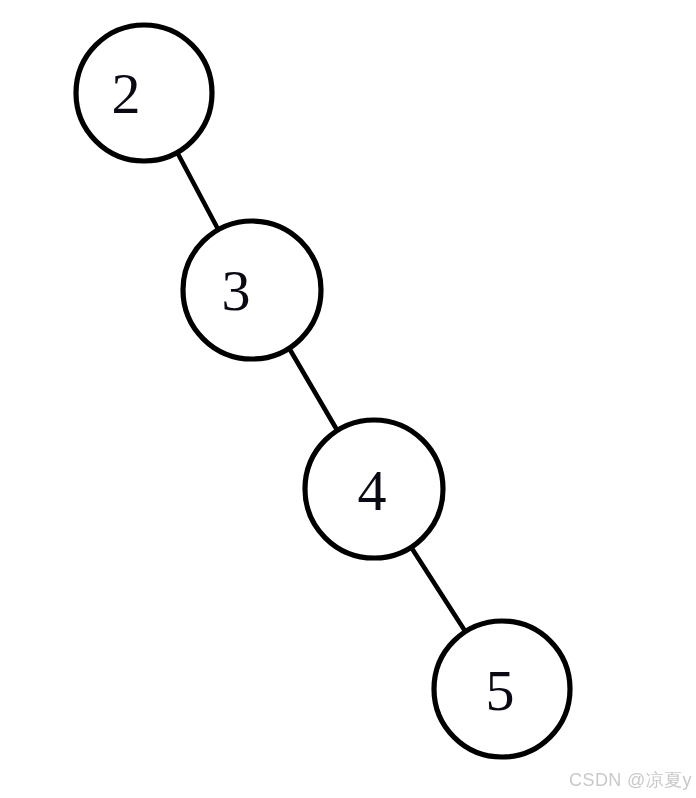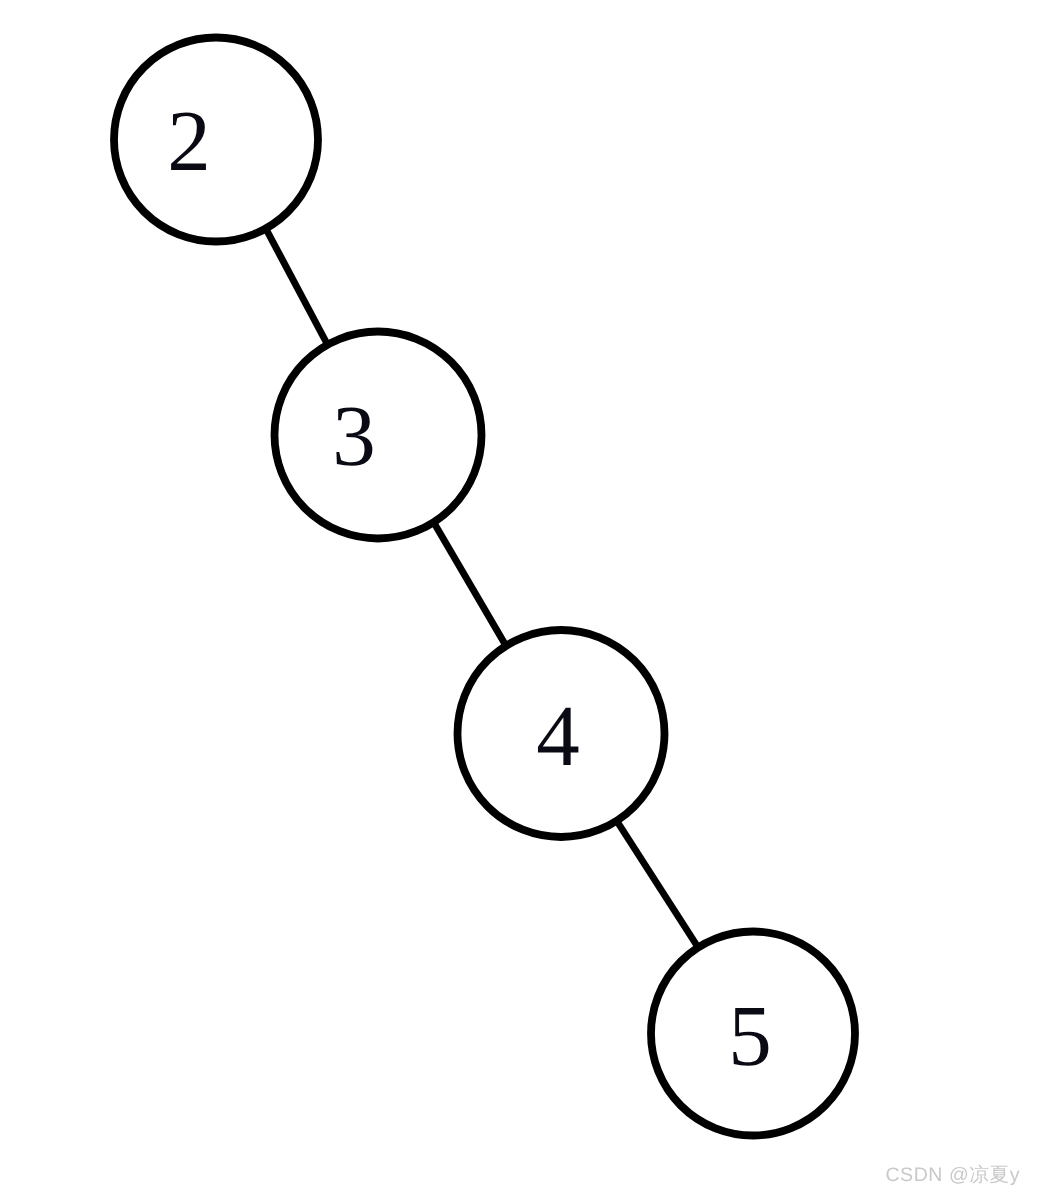--- a/index.html
+++ b/index.html
@@ -35,24 +35,24 @@
   }
   .node-label {
     font-family: "Liberation Serif", serif;
     font-size: 58px;
     fill: #0a0a14;
     text-anchor: middle;
     dominant-baseline: alphabetic;
   }
   #watermark {
     position: absolute;
-    right: 16px;
+    right: 4px;
     bottom: 6px;
     font-family: "Liberation Sans", sans-serif;
-    font-size: 13px;
+    font-size: 18px;
     color: #c9c9c9;
     letter-spacing: 0.4px;
     white-space: nowrap;
     user-select: none;
   }
 </style>
 </head>
 <body>
 
 <svg id="diagram-canvas" viewBox="0 0 696 798" xmlns="http://www.w3.org/2000/svg">

